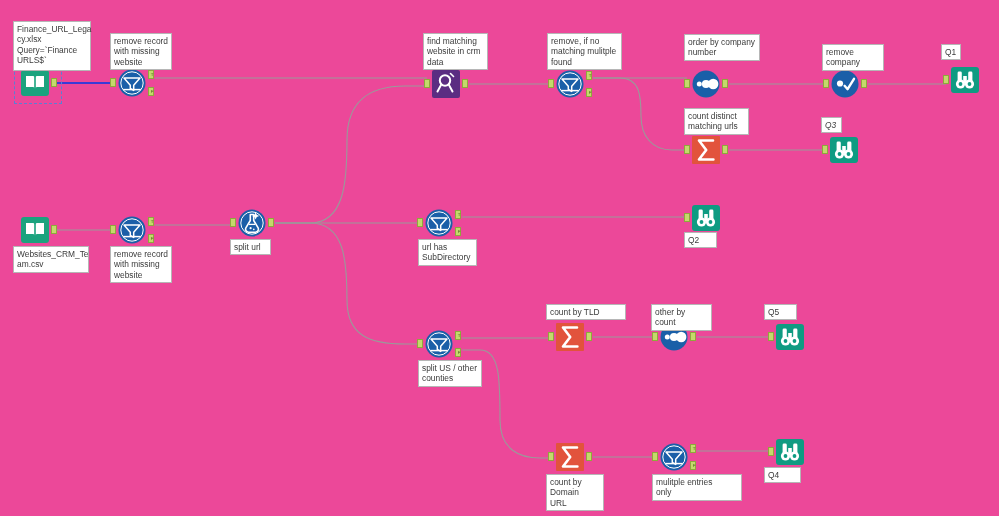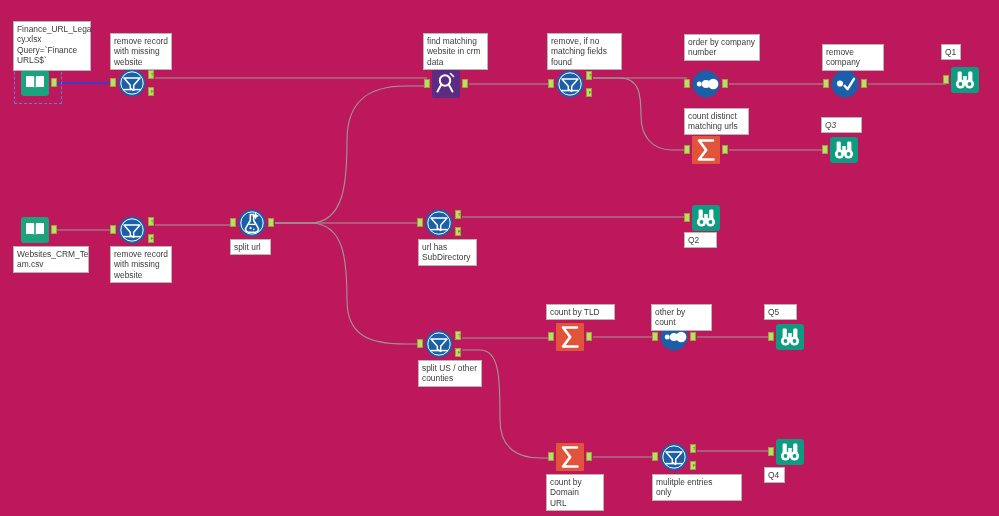--- a/index.html
+++ b/index.html
@@ -4,21 +4,21 @@
 <style>
   html, body {
     margin: 0;
     padding: 0;
     background: #ffffff;
   }
   #canvas {
     position: relative;
     width: 999px;
     height: 516px;
-    background: #be185d;
+    background: #ec4899;
     font-family: "Liberation Sans", sans-serif;
     overflow: hidden;
   }
   #wires {
     position: absolute;
     left: 0; top: 0;
     width: 999px; height: 516px;
     pointer-events: none;
   }
   .node {
@@ -305,42 +305,42 @@
 cy.xlsx
 Query=`Finance
 URLS$`</div>
       <div class="anno" style="left: 110px; top: 33px; width: 62px; min-height: 37px;">remove record
 with missing
 website</div>
       <div class="anno" style="left: 423px; top: 33px; width: 65px; min-height: 37px;">find matching
 website in crm
 data</div>
       <div class="anno" style="left: 547px; top: 33px; width: 75px; min-height: 37px;">remove, if no
-matching fields
+matching mulitple
 found</div>
       <div class="anno" style="left: 684px; top: 34px; width: 76px; min-height: 26px;">order by company
 number</div>
       <div class="anno" style="left: 822px; top: 44px; width: 62px; min-height: 15px;">remove company</div>
       <div class="anno" style="left: 941px; top: 44px; width: 20px; min-height: 15px;">Q1</div>
       <div class="anno" style="left: 684px; top: 108px; width: 65px; min-height: 26px;">count distinct
 matching urls</div>
-      <div class="anno" style="left: 821px; top: 117px; width: 41px; min-height: 15px; font-style: italic;">Q3</div>
+      <div class="anno" style="left: 821px; top: 117px; width: 21px; min-height: 15px; font-style: italic;">Q3</div>
       <div class="anno" style="left: 13px; top: 246px; width: 76px; min-height: 26px;">Websites_CRM_Te
 am.csv</div>
       <div class="anno" style="left: 110px; top: 246px; width: 62px; min-height: 37px;">remove record
 with missing
 website</div>
       <div class="anno" style="left: 230px; top: 239px; width: 41px; min-height: 15px;">split url</div>
       <div class="anno" style="left: 418px; top: 239px; width: 59px; min-height: 26px;">url has
 SubDirectory</div>
       <div class="anno" style="left: 684px; top: 232px; width: 33px; min-height: 15px;">Q2</div>
-      <div class="anno" style="left: 546px; top: 304px; width: 69px; min-height: 15px;">count by TLD</div>
+      <div class="anno" style="left: 546px; top: 304px; width: 80px; min-height: 15px;">count by TLD</div>
       <div class="anno" style="left: 651px; top: 304px; width: 61px; min-height: 15px;">other by count</div>
       <div class="anno" style="left: 764px; top: 304px; width: 33px; min-height: 15px;">Q5</div>
       <div class="anno" style="left: 418px; top: 360px; width: 64px; min-height: 26px;">split US / other
 counties</div>
       <div class="anno" style="left: 546px; top: 474px; width: 58px; min-height: 26px;">count by Domain
 URL</div>
       <div class="anno" style="left: 652px; top: 474px; width: 90px; min-height: 26px;">mulitple entries
 only</div>
-      <div class="anno" style="left: 764px; top: 467px; width: 21px; min-height: 15px;">Q4</div>
+      <div class="anno" style="left: 764px; top: 467px; width: 37px; min-height: 15px;">Q4</div>
     </div>
 </div>
 
 </body></html>

